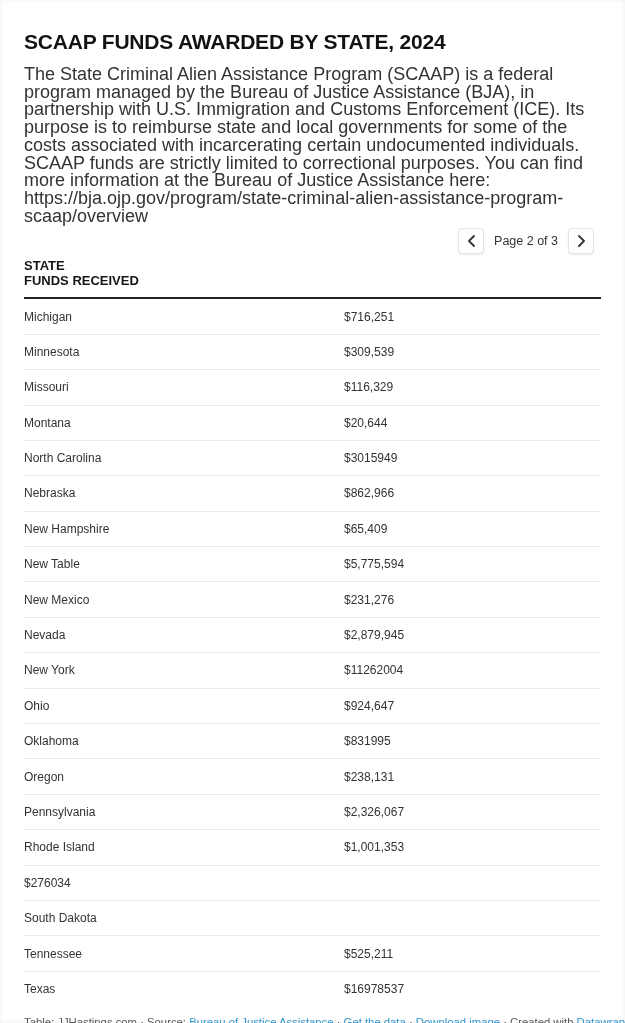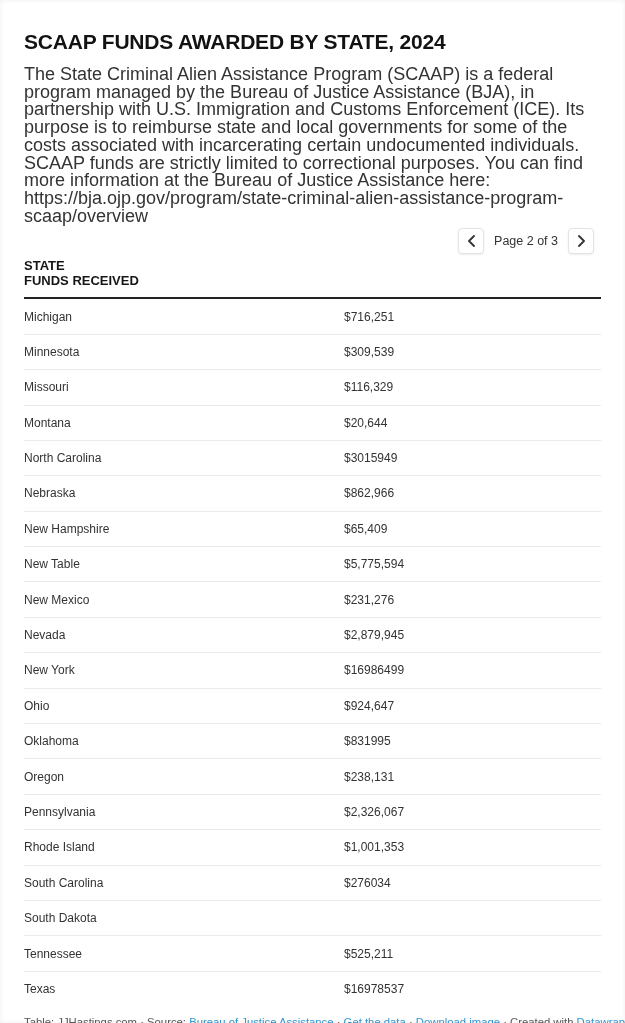--- a/index.html
+++ b/index.html
@@ -158,21 +158,21 @@
         <div class="row">
           <span class="cell state">New Mexico</span>
           <span class="cell funds">$231,276</span>
         </div>
         <div class="row">
           <span class="cell state">Nevada</span>
           <span class="cell funds">$2,879,945</span>
         </div>
         <div class="row">
           <span class="cell state">New York</span>
-          <span class="cell funds">$16986499</span>
+          <span class="cell funds">$11262004</span>
         </div>
         <div class="row">
           <span class="cell state">Ohio</span>
           <span class="cell funds">$924,647</span>
         </div>
         <div class="row">
           <span class="cell state">Oklahoma</span>
           <span class="cell funds">$831995</span>
         </div>
         <div class="row">
@@ -181,21 +181,20 @@
         </div>
         <div class="row">
           <span class="cell state">Pennsylvania</span>
           <span class="cell funds">$2,326,067</span>
         </div>
         <div class="row">
           <span class="cell state">Rhode Island</span>
           <span class="cell funds">$1,001,353</span>
         </div>
         <div class="row">
-          <span class="cell state">South Carolina</span>
           <span class="cell funds">$276034</span>
         </div>
         <div class="row">
           <span class="cell state">South Dakota</span>
         </div>
         <div class="row">
           <span class="cell state">Tennessee</span>
           <span class="cell funds">$525,211</span>
         </div>
         <div class="row">

